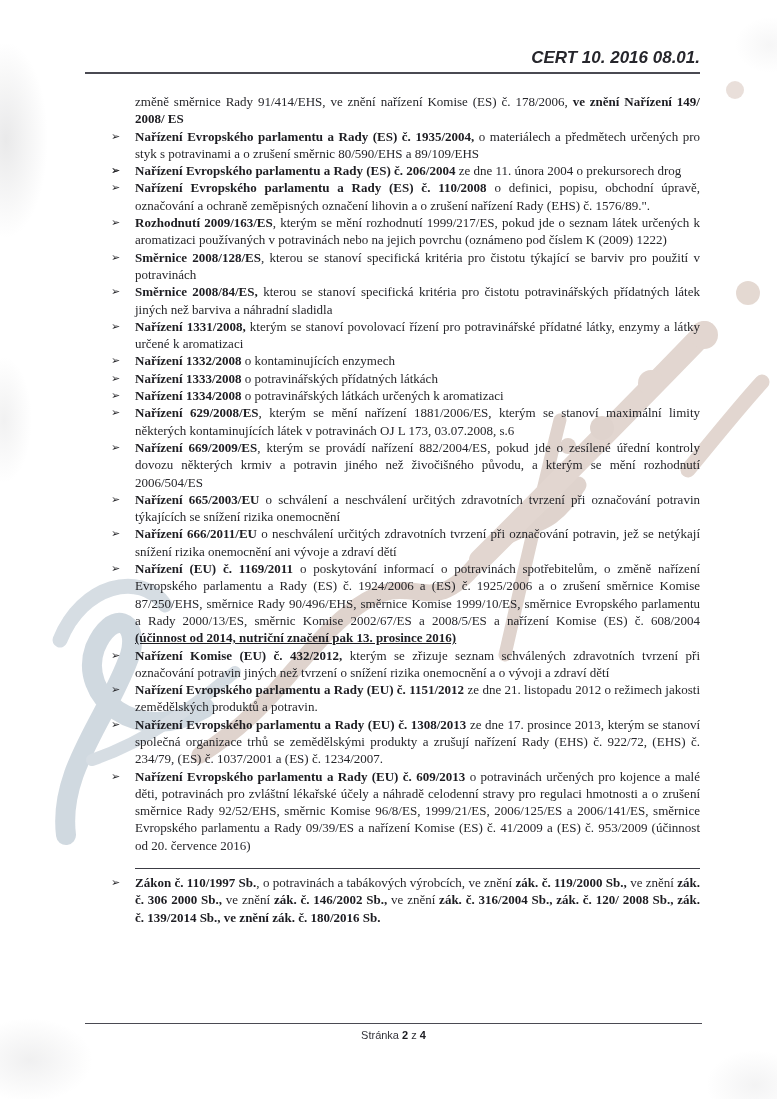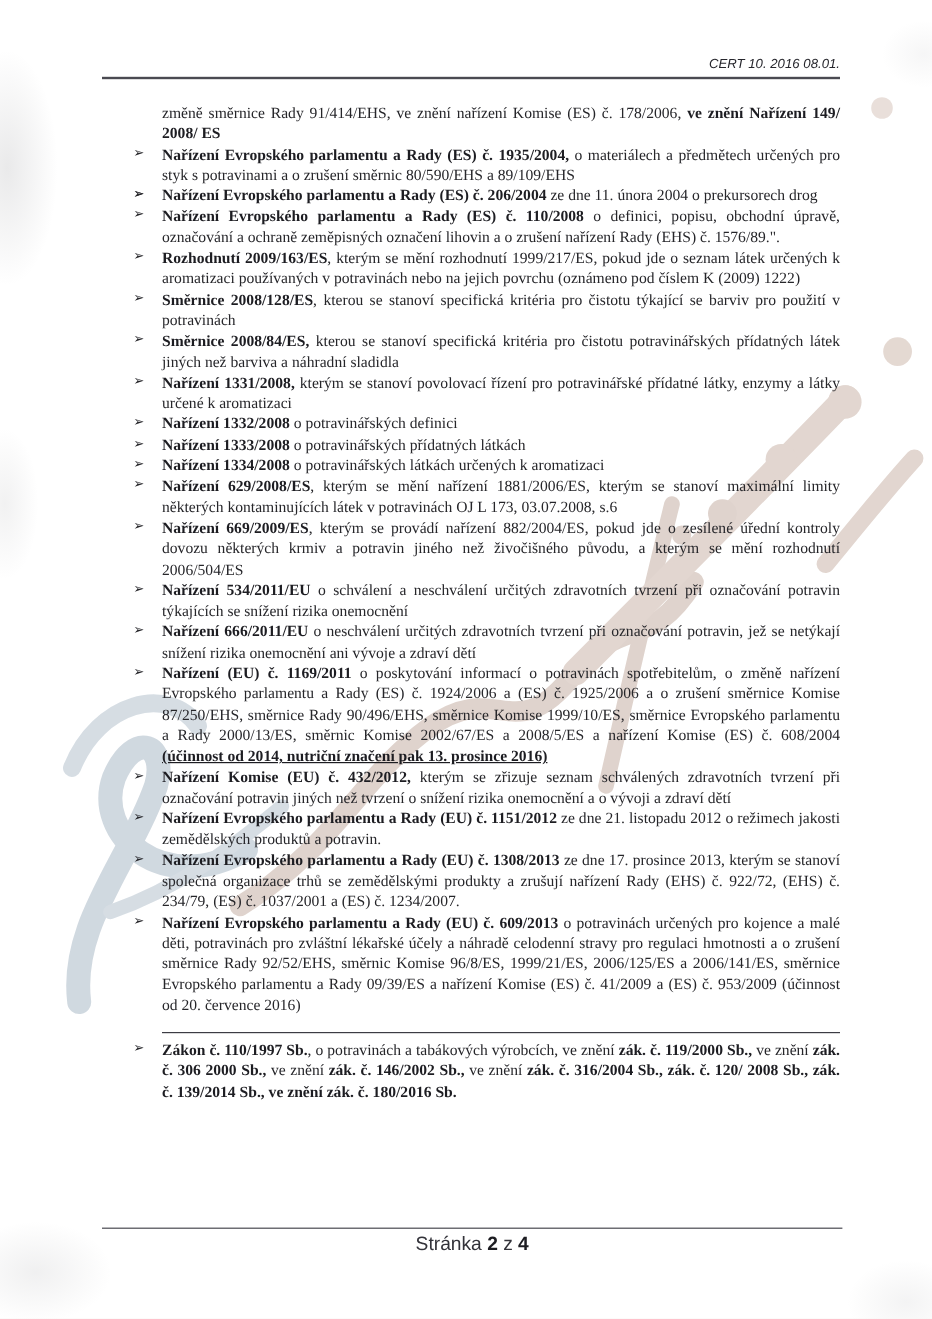--- a/index.html
+++ b/index.html
@@ -27,22 +27,22 @@
     pointer-events:none;
   }
   .inner{
     position:relative;z-index:1;
     padding:48px 77px 0 85px;
   }
   .doc-header{
     text-align:right;
     font-family:"Liberation Sans","DejaVu Sans",sans-serif;
     font-style:italic;
-    font-weight:400;
-    font-size:11px;
+    font-weight:700;
+    font-size:17px;
     color:#26262c;
     padding-bottom:4px;
   }
   .header-rule{
     border:0;border-top:2px solid #4a4a52;
     margin:0;
   }
   .list{
     margin-top:19px;
     font-size:13px;
@@ -66,21 +66,21 @@
     border-top:1.5px solid #3c3c44;
     margin:14px 0 5px 50px;
   }
   .footer{
     position:absolute;
     left:85px;right:75px;top:1023px;
     border-top:1.5px solid #4a4a52;
     text-align:center;
     padding-top:5px;
     font-family:"Liberation Sans","DejaVu Sans",sans-serif;
-    font-size:16px;
+    font-size:11px;
     color:#33333a;
     z-index:1;
   }
 </style>
 </head>
 <body>
 
 <div class="page">
 
   <svg class="watermark" width="777" height="1099" viewBox="0 0 777 1099" aria-hidden="true">
@@ -111,26 +111,26 @@
     <div class="list">
         <div class="item"><span><span>změně směrnice Rady 91/414/EHS, ve znění nařízení Komise (ES) č. 178/2006, </span><span class="b">ve znění Nařízení 149/ 2008/ ES</span></span></div>
         <div class="item"><span class="bullet">➢</span><span><span class="b">Nařízení Evropského parlamentu a Rady (ES) č. 1935/2004,</span><span> o materiálech a předmětech určených pro styk s potravinami a o zrušení směrnic 80/590/EHS a 89/109/EHS</span></span></div>
         <div class="item"><span class="bullet">➢</span></div>
         <div class="item"><span class="bullet">➢</span><span><span class="b">Nařízení Evropského parlamentu a Rady (ES) č. 206/2004</span><span> ze dne 11. února 2004 o prekursorech drog</span></span></div>
         <div class="item"><span class="bullet">➢</span><span><span class="b">Nařízení Evropského parlamentu a Rady (ES) č. 110/2008</span><span> o definici, popisu, obchodní úpravě, označování a ochraně zeměpisných označení lihovin a o zrušení nařízení Rady (EHS) č. 1576/89.".</span></span></div>
         <div class="item"><span class="bullet">➢</span><span><span class="b">Rozhodnutí 2009/163/ES</span><span>, kterým se mění rozhodnutí 1999/217/ES, pokud jde o seznam látek určených k aromatizaci používaných v potravinách nebo na jejich povrchu (oznámeno pod číslem K (2009) 1222)</span></span></div>
         <div class="item"><span class="bullet">➢</span><span><span class="b">Směrnice 2008/128/ES</span><span>, kterou se stanoví specifická kritéria pro čistotu týkající se barviv pro použití v potravinách</span></span></div>
         <div class="item"><span class="bullet">➢</span><span><span class="b">Směrnice 2008/84/ES,</span><span> kterou se stanoví specifická kritéria pro čistotu potravinářských přídatných látek jiných než barviva a náhradní sladidla</span></span></div>
         <div class="item"><span class="bullet">➢</span><span><span class="b">Nařízení 1331/2008,</span><span> kterým se stanoví povolovací řízení pro potravinářské přídatné látky, enzymy a látky určené k aromatizaci</span></span></div>
-        <div class="item"><span class="bullet">➢</span><span><span class="b">Nařízení 1332/2008</span><span> o potravinářských definici</span></span></div>
+        <div class="item"><span class="bullet">➢</span><span><span class="b">Nařízení 1332/2008</span><span> o kontaminujících enzymech</span></span></div>
         <div class="item"><span class="bullet">➢</span><span><span class="b">Nařízení 1333/2008</span><span> o potravinářských přídatných látkách</span></span></div>
         <div class="item"><span class="bullet">➢</span><span><span class="b">Nařízení 1334/2008</span><span> o potravinářských látkách určených k aromatizaci</span></span></div>
         <div class="item"><span class="bullet">➢</span><span><span class="b">Nařízení 629/2008/ES</span><span>, kterým se mění nařízení 1881/2006/ES, kterým se stanoví maximální limity některých kontaminujících látek v potravinách  OJ L 173, 03.07.2008, s.6</span></span></div>
         <div class="item"><span class="bullet">➢</span><span><span class="b">Nařízení 669/2009/ES</span><span>, kterým se provádí nařízení  882/2004/ES, pokud jde o zesílené úřední kontroly dovozu některých krmiv a potravin jiného než živočišného původu, a kterým se mění rozhodnutí 2006/504/ES</span></span></div>
-        <div class="item"><span class="bullet">➢</span><span><span class="b">Nařízení 534/2011/EU</span><span> o schválení a neschválení určitých zdravotních tvrzení při označování potravin týkajících se snížení rizika onemocnění</span></span></div>
+        <div class="item"><span class="bullet">➢</span><span><span class="b">Nařízení 665/2003/EU</span><span> o schválení a neschválení určitých zdravotních tvrzení při označování potravin týkajících se snížení rizika onemocnění</span></span></div>
         <div class="item"><span class="bullet">➢</span><span><span class="b">Nařízení 666/2011/EU</span><span> o neschválení určitých zdravotních tvrzení při označování potravin, jež se netýkají snížení rizika onemocnění ani vývoje a zdraví dětí</span></span></div>
         <div class="item"><span class="bullet">➢</span><span><span class="b">Nařízení (EU) č. 1169/2011</span><span>  o poskytování informací o potravinách spotřebitelům, o změně nařízení Evropského parlamentu a Rady (ES) č. 1924/2006 a (ES) č. 1925/2006 a o zrušení směrnice Komise 87/250/EHS, směrnice Rady 90/496/EHS, směrnice Komise 1999/10/ES, směrnice Evropského parlamentu a Rady 2000/13/ES, směrnic Komise 2002/67/ES a 2008/5/ES a nařízení Komise (ES) č. 608/2004 </span><span class="b u">(účinnost od 2014, nutriční značení pak 13. prosince 2016)</span></span></div>
         <div class="item"><span class="bullet">➢</span><span><span class="b">Nařízení Komise (EU) č. 432/2012,</span><span> kterým se zřizuje seznam schválených zdravotních tvrzení při označování potravin jiných než tvrzení o snížení rizika onemocnění a o vývoji a zdraví dětí</span></span></div>
         <div class="item"><span class="bullet">➢</span><span><span class="b">Nařízení Evropského parlamentu a Rady (EU) č. 1151/2012</span><span> ze dne 21. listopadu 2012 o režimech jakosti zemědělských produktů a potravin.</span></span></div>
         <div class="item"><span class="bullet">➢</span><span><span class="b">Nařízení Evropského parlamentu a Rady (EU) č. 1308/2013</span><span> ze dne 17. prosince 2013, kterým se stanoví společná organizace trhů se zemědělskými produkty a zrušují nařízení Rady (EHS) č. 922/72, (EHS) č. 234/79, (ES) č. 1037/2001 a (ES) č. 1234/2007.</span></span></div>
         <div class="item"><span class="bullet">➢</span><span><span class="b">Nařízení Evropského parlamentu a Rady (EU) č. 609/2013</span><span> o potravinách určených pro kojence a malé děti, potravinách pro zvláštní lékařské účely a náhradě celodenní stravy pro regulaci hmotnosti a o zrušení směrnice Rady 92/52/EHS, směrnic Komise 96/8/ES, 1999/21/ES, 2006/125/ES a 2006/141/ES, směrnice Evropského parlamentu a Rady 09/39/ES a nařízení Komise (ES) č. 41/2009 a (ES) č. 953/2009 (účinnost od 20. července 2016)</span></span></div>
         <div class="sep-rule"></div>
         <div class="item"><span class="bullet">➢</span><span><span class="b">Zákon č. 110/1997 Sb.</span><span>, o potravinách a tabákových výrobcích, ve znění </span><span class="b">zák. č. 119/2000 Sb.,</span><span> ve znění </span><span class="b">zák. č. 306 2000 Sb.,</span><span> ve znění </span><span class="b">zák. č. 146/2002 Sb.,</span><span> ve znění </span><span class="b">zák. č. 316/2004 Sb., zák. č. 120/ 2008 Sb., zák. č. 139/2014 Sb., ve znění zák. č. 180/2016 Sb.</span></span></div>
       </div>
   </div>

